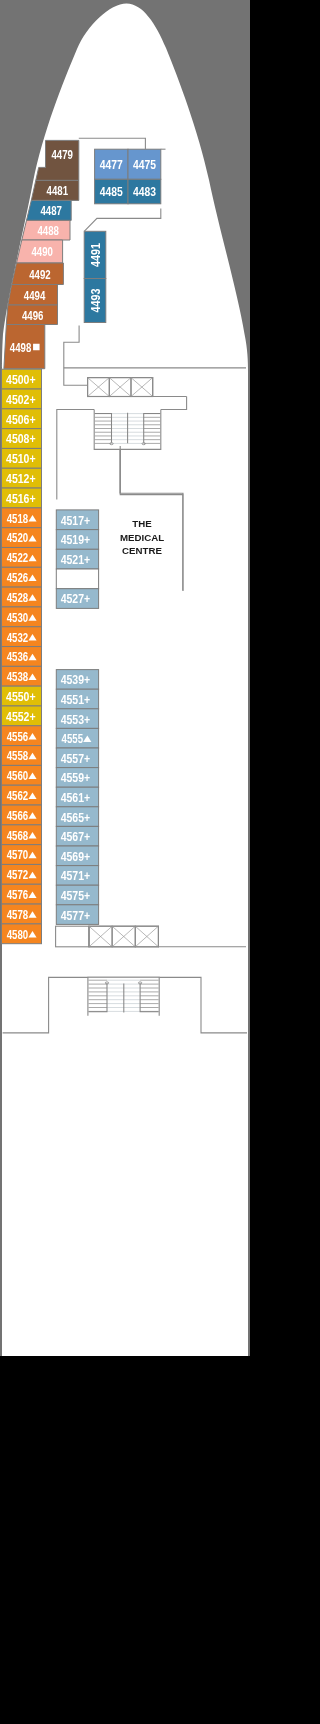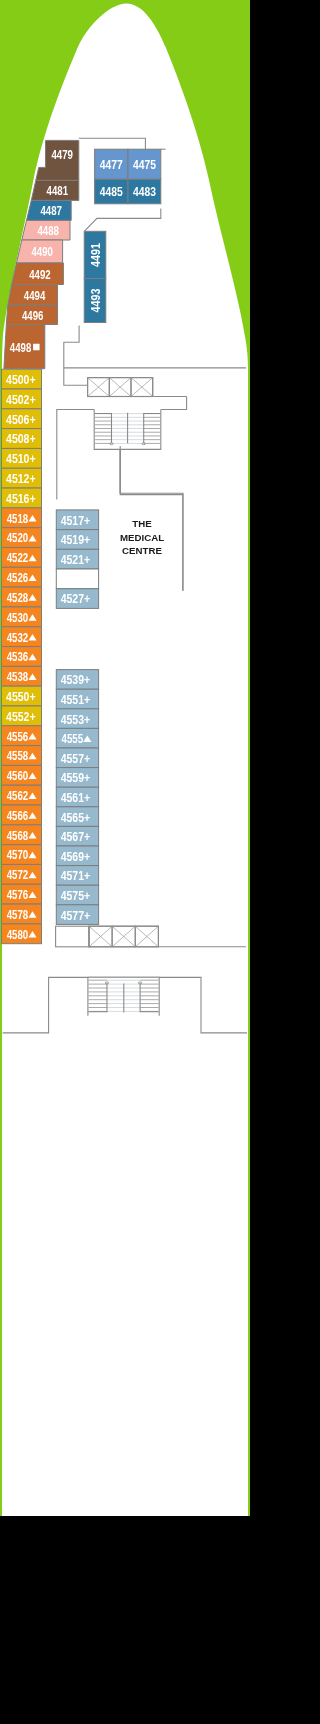--- a/index.html
+++ b/index.html
@@ -1,17 +1,17 @@
 <!DOCTYPE html>
 <html><head>
 <meta charset="utf-8">
 <title>Deck Plan</title>
 <style>
   html,body{margin:0;padding:0;background:#000;}
-  #deck{position:relative;width:250px;height:1516px;background:#84cc16;overflow:hidden;}
+  #deck{position:relative;width:250px;height:1356px;background:#737373;overflow:hidden;}
   #plan{display:block;}
   .cablab{font-family:"Liberation Sans",sans-serif;font-weight:bold;font-size:13.6px;fill:#fff;text-anchor:middle;}
   .mclab{font-family:"Liberation Sans",sans-serif;font-weight:bold;font-size:9.7px;fill:#1a1a1a;text-anchor:middle;}
   .cb{stroke:#7d7d7d;stroke-width:1;}
   .wall{stroke:#8a8a8a;stroke-width:1.1;fill:none;}
   .thinwall{stroke:#9a9a9a;stroke-width:0.7;fill:none;}
   .tread{stroke:#8d8d8d;stroke-width:0.75;}
   .tread-lite{stroke:#c9d0d4;stroke-width:0.75;}
   .rail{stroke:#868686;stroke-width:1.05;fill:none;}
   .railend{fill:none;stroke:#868686;stroke-width:0.8;}

